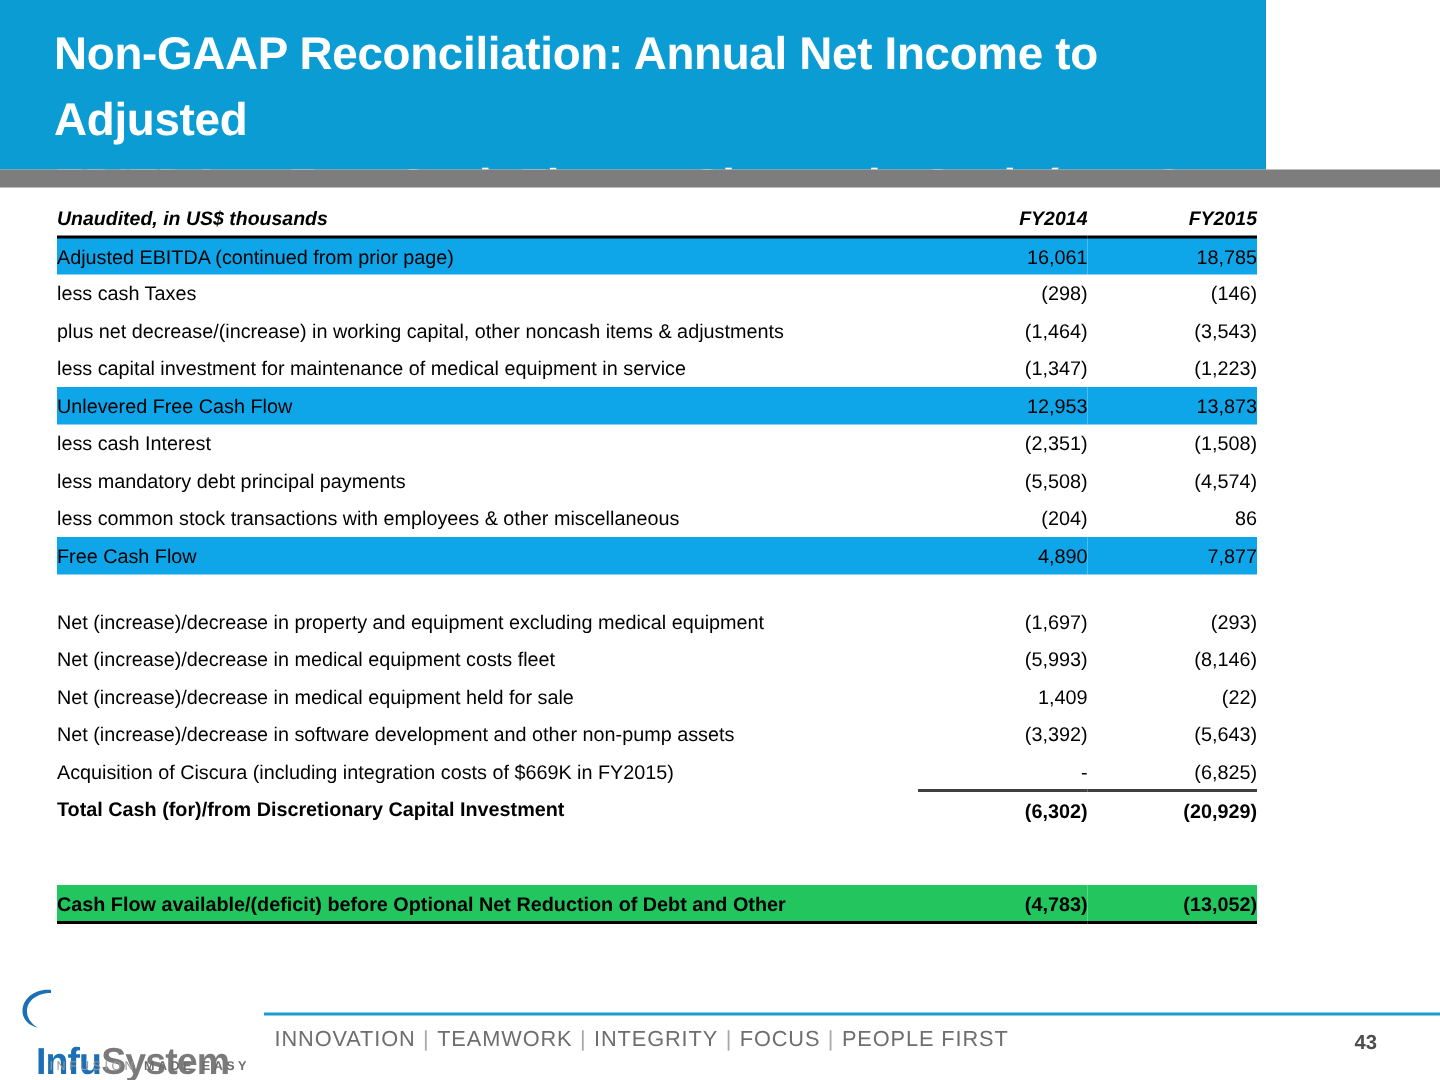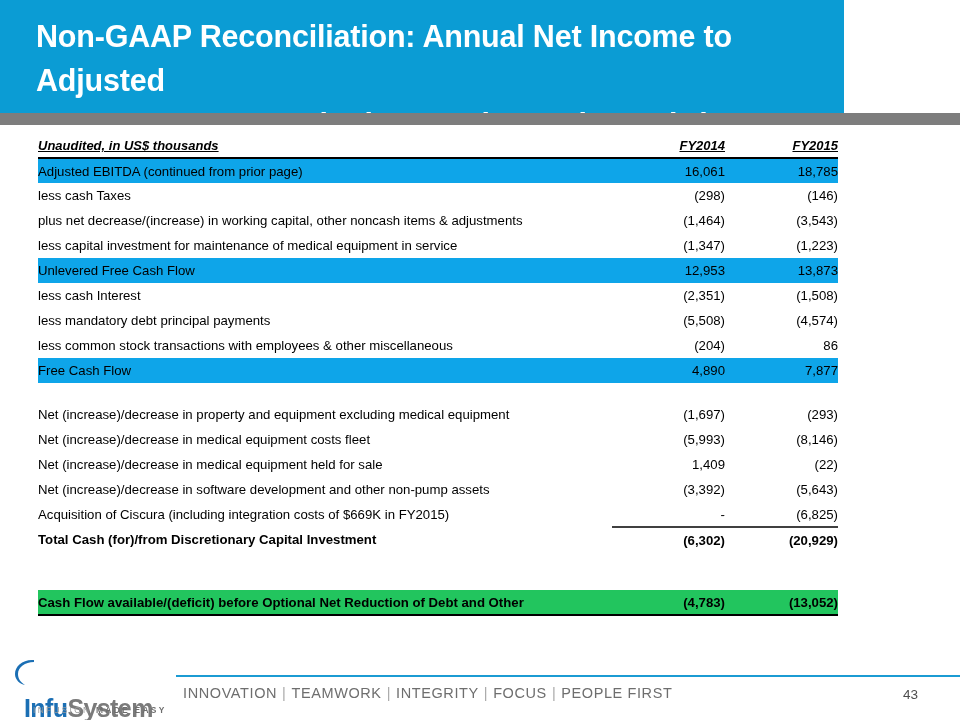--- a/index.html
+++ b/index.html
@@ -63,21 +63,21 @@
     vertical-align: middle;
     white-space: nowrap;
   }
   td.label { text-align: left; }
   td.num {
     text-align: right;
     padding-right: 2px;
   }
 
   tr.r { height: 25px; }
-  tr.r-head { height: 22px; text-decoration: underline; }
+  tr.r-head { height: 22px; }
   tr.r-spacer { height: 19px; }
   tr.r-spacer td { font-size: 0; line-height: 0; }
 
   
   tr.head td {
     font-style: italic;
     font-weight: bold;
     font-size: 13px;
     border-bottom: 2px solid #000000;
     padding-bottom: 2px;
@@ -163,21 +163,21 @@
     font-size: 14.5px;
     color: #6E6E6E;
     letter-spacing: 0.6px;
   }
   .values .sep { color: #A9A9A9; padding: 0 5px; }
   .pagenum {
     position: absolute;
     left: 903px;
     top: 32px;
     font-size: 13.5px;
-    font-weight: normal;
+    font-weight: bold;
     color: #4D4D4D;
   }
 </style>
 </head>
 <body>
 
 <div class="banner">
   <div class="banner-title">Non-GAAP Reconciliation: Annual Net Income to Adjusted
 EBITDA to Free Cash Flow to Change in Cash (part 2 of 3)</div>
 </div>

